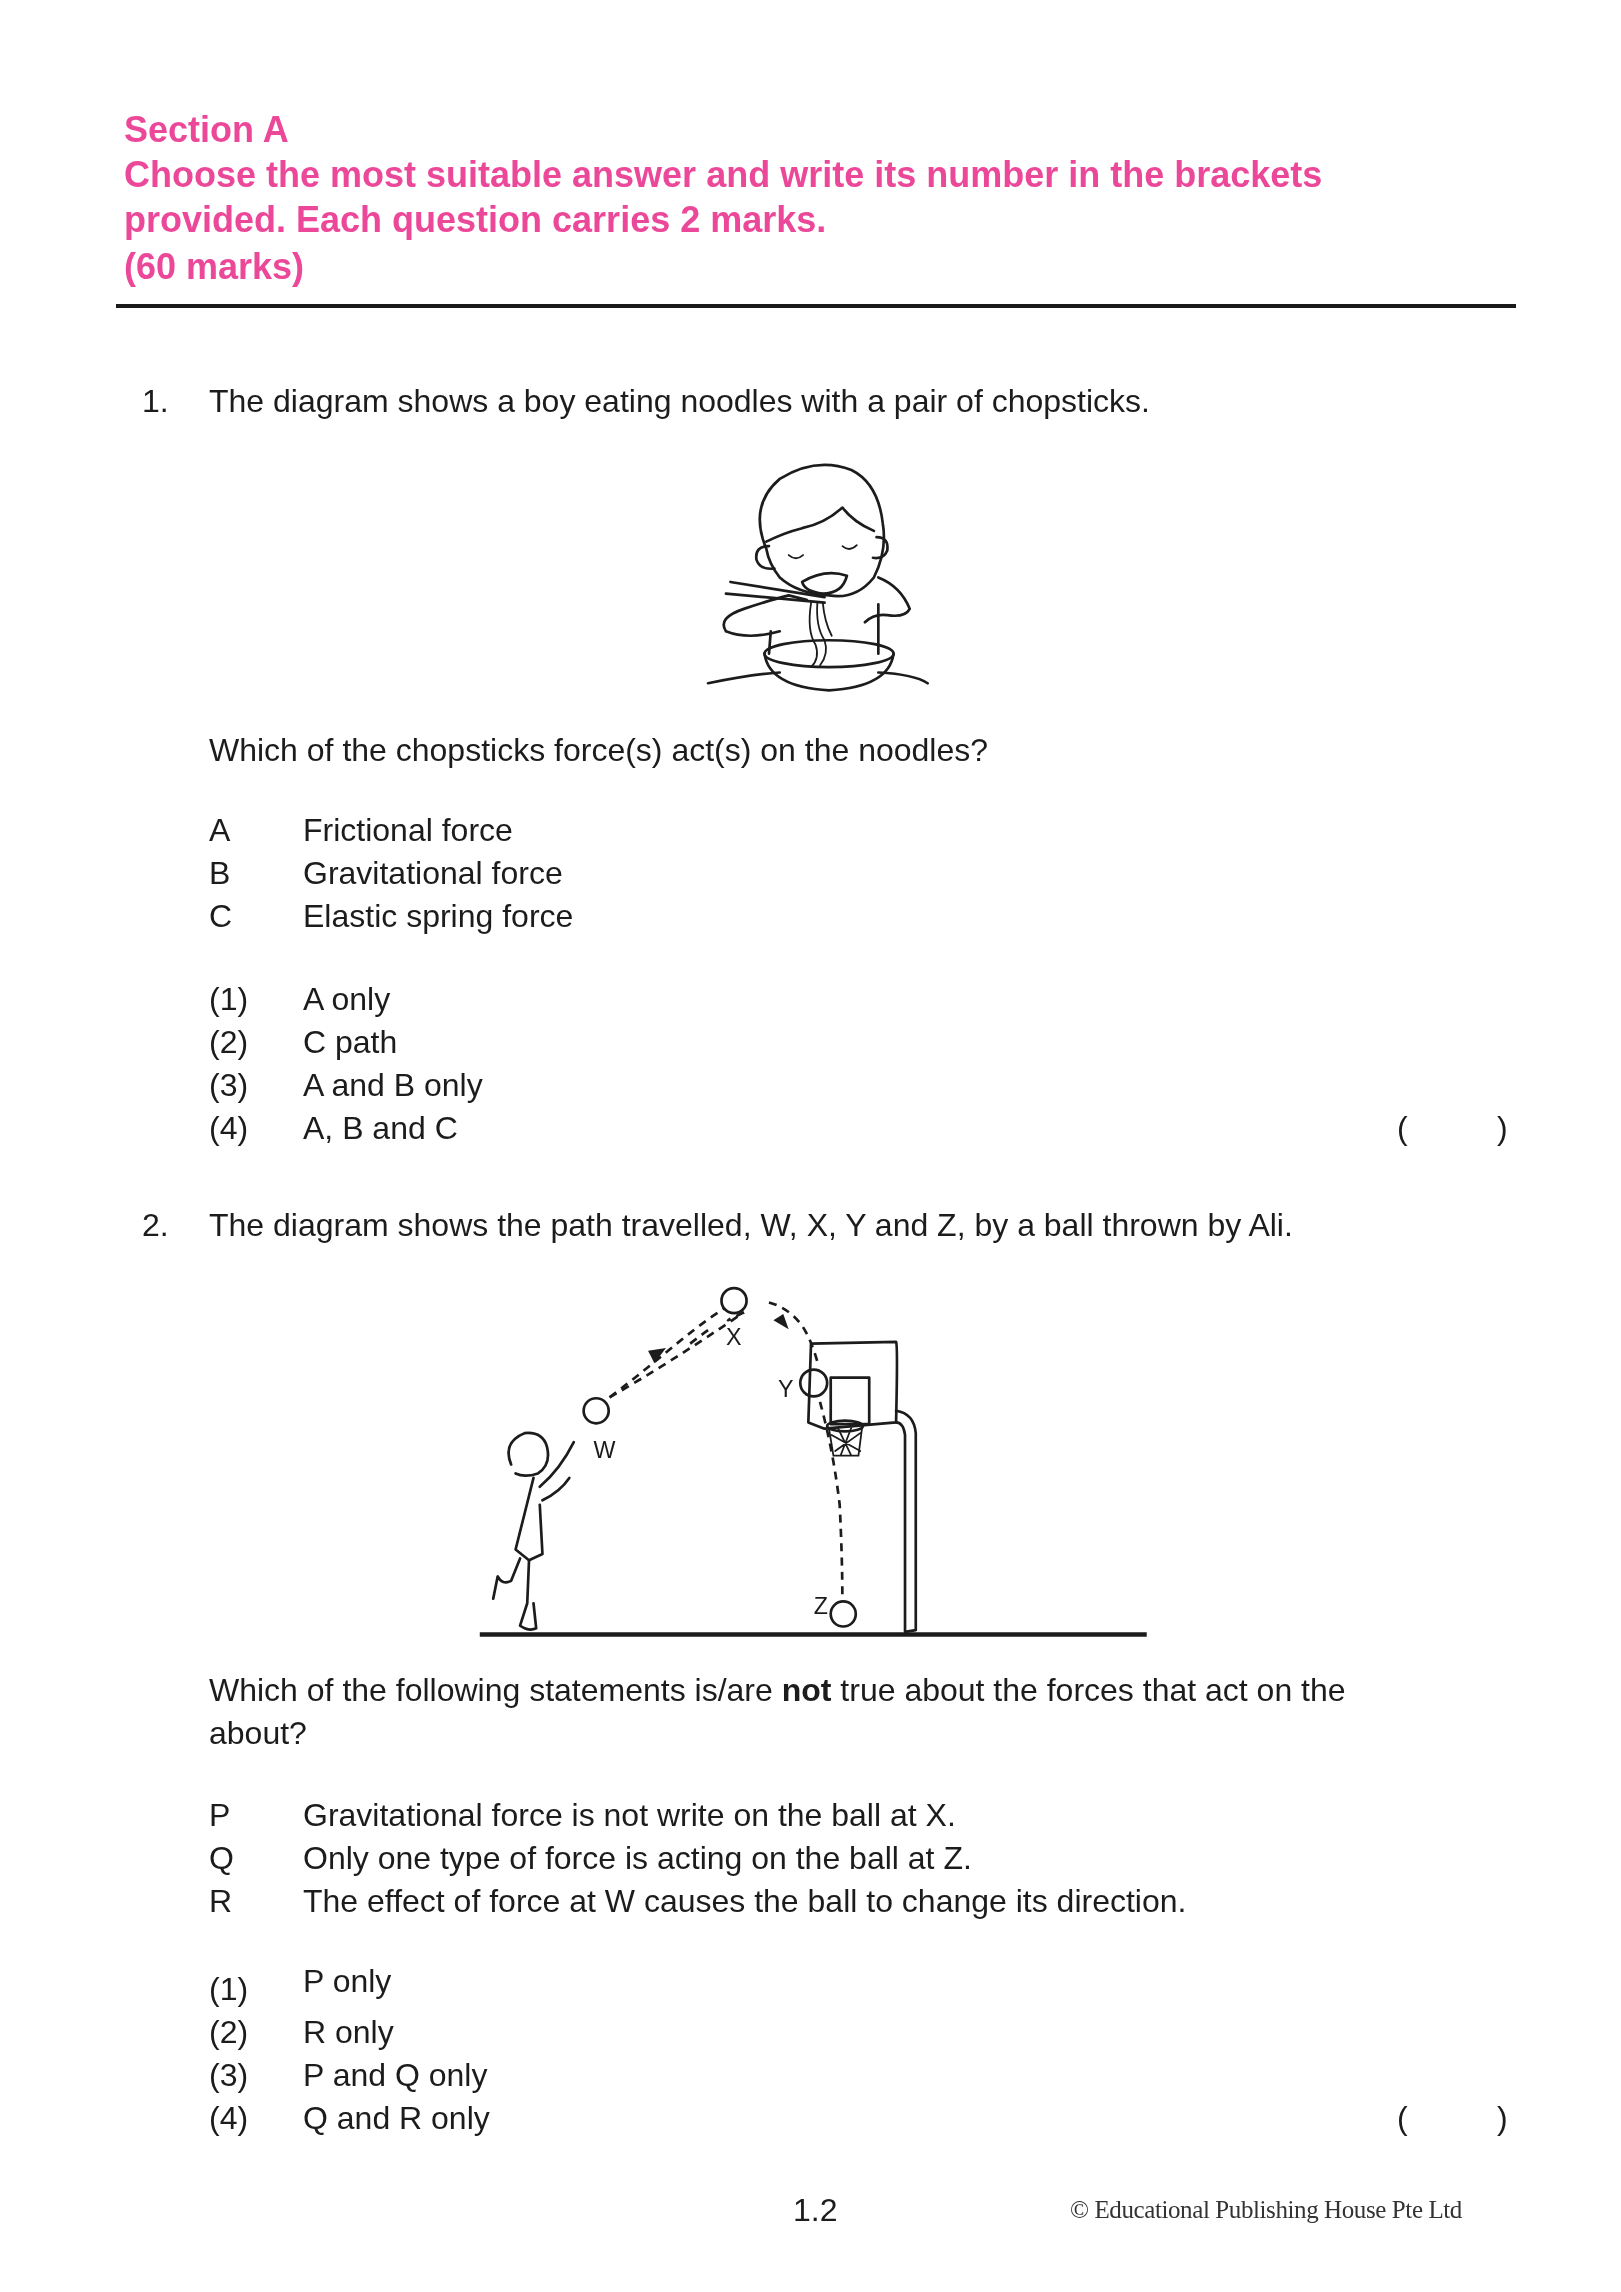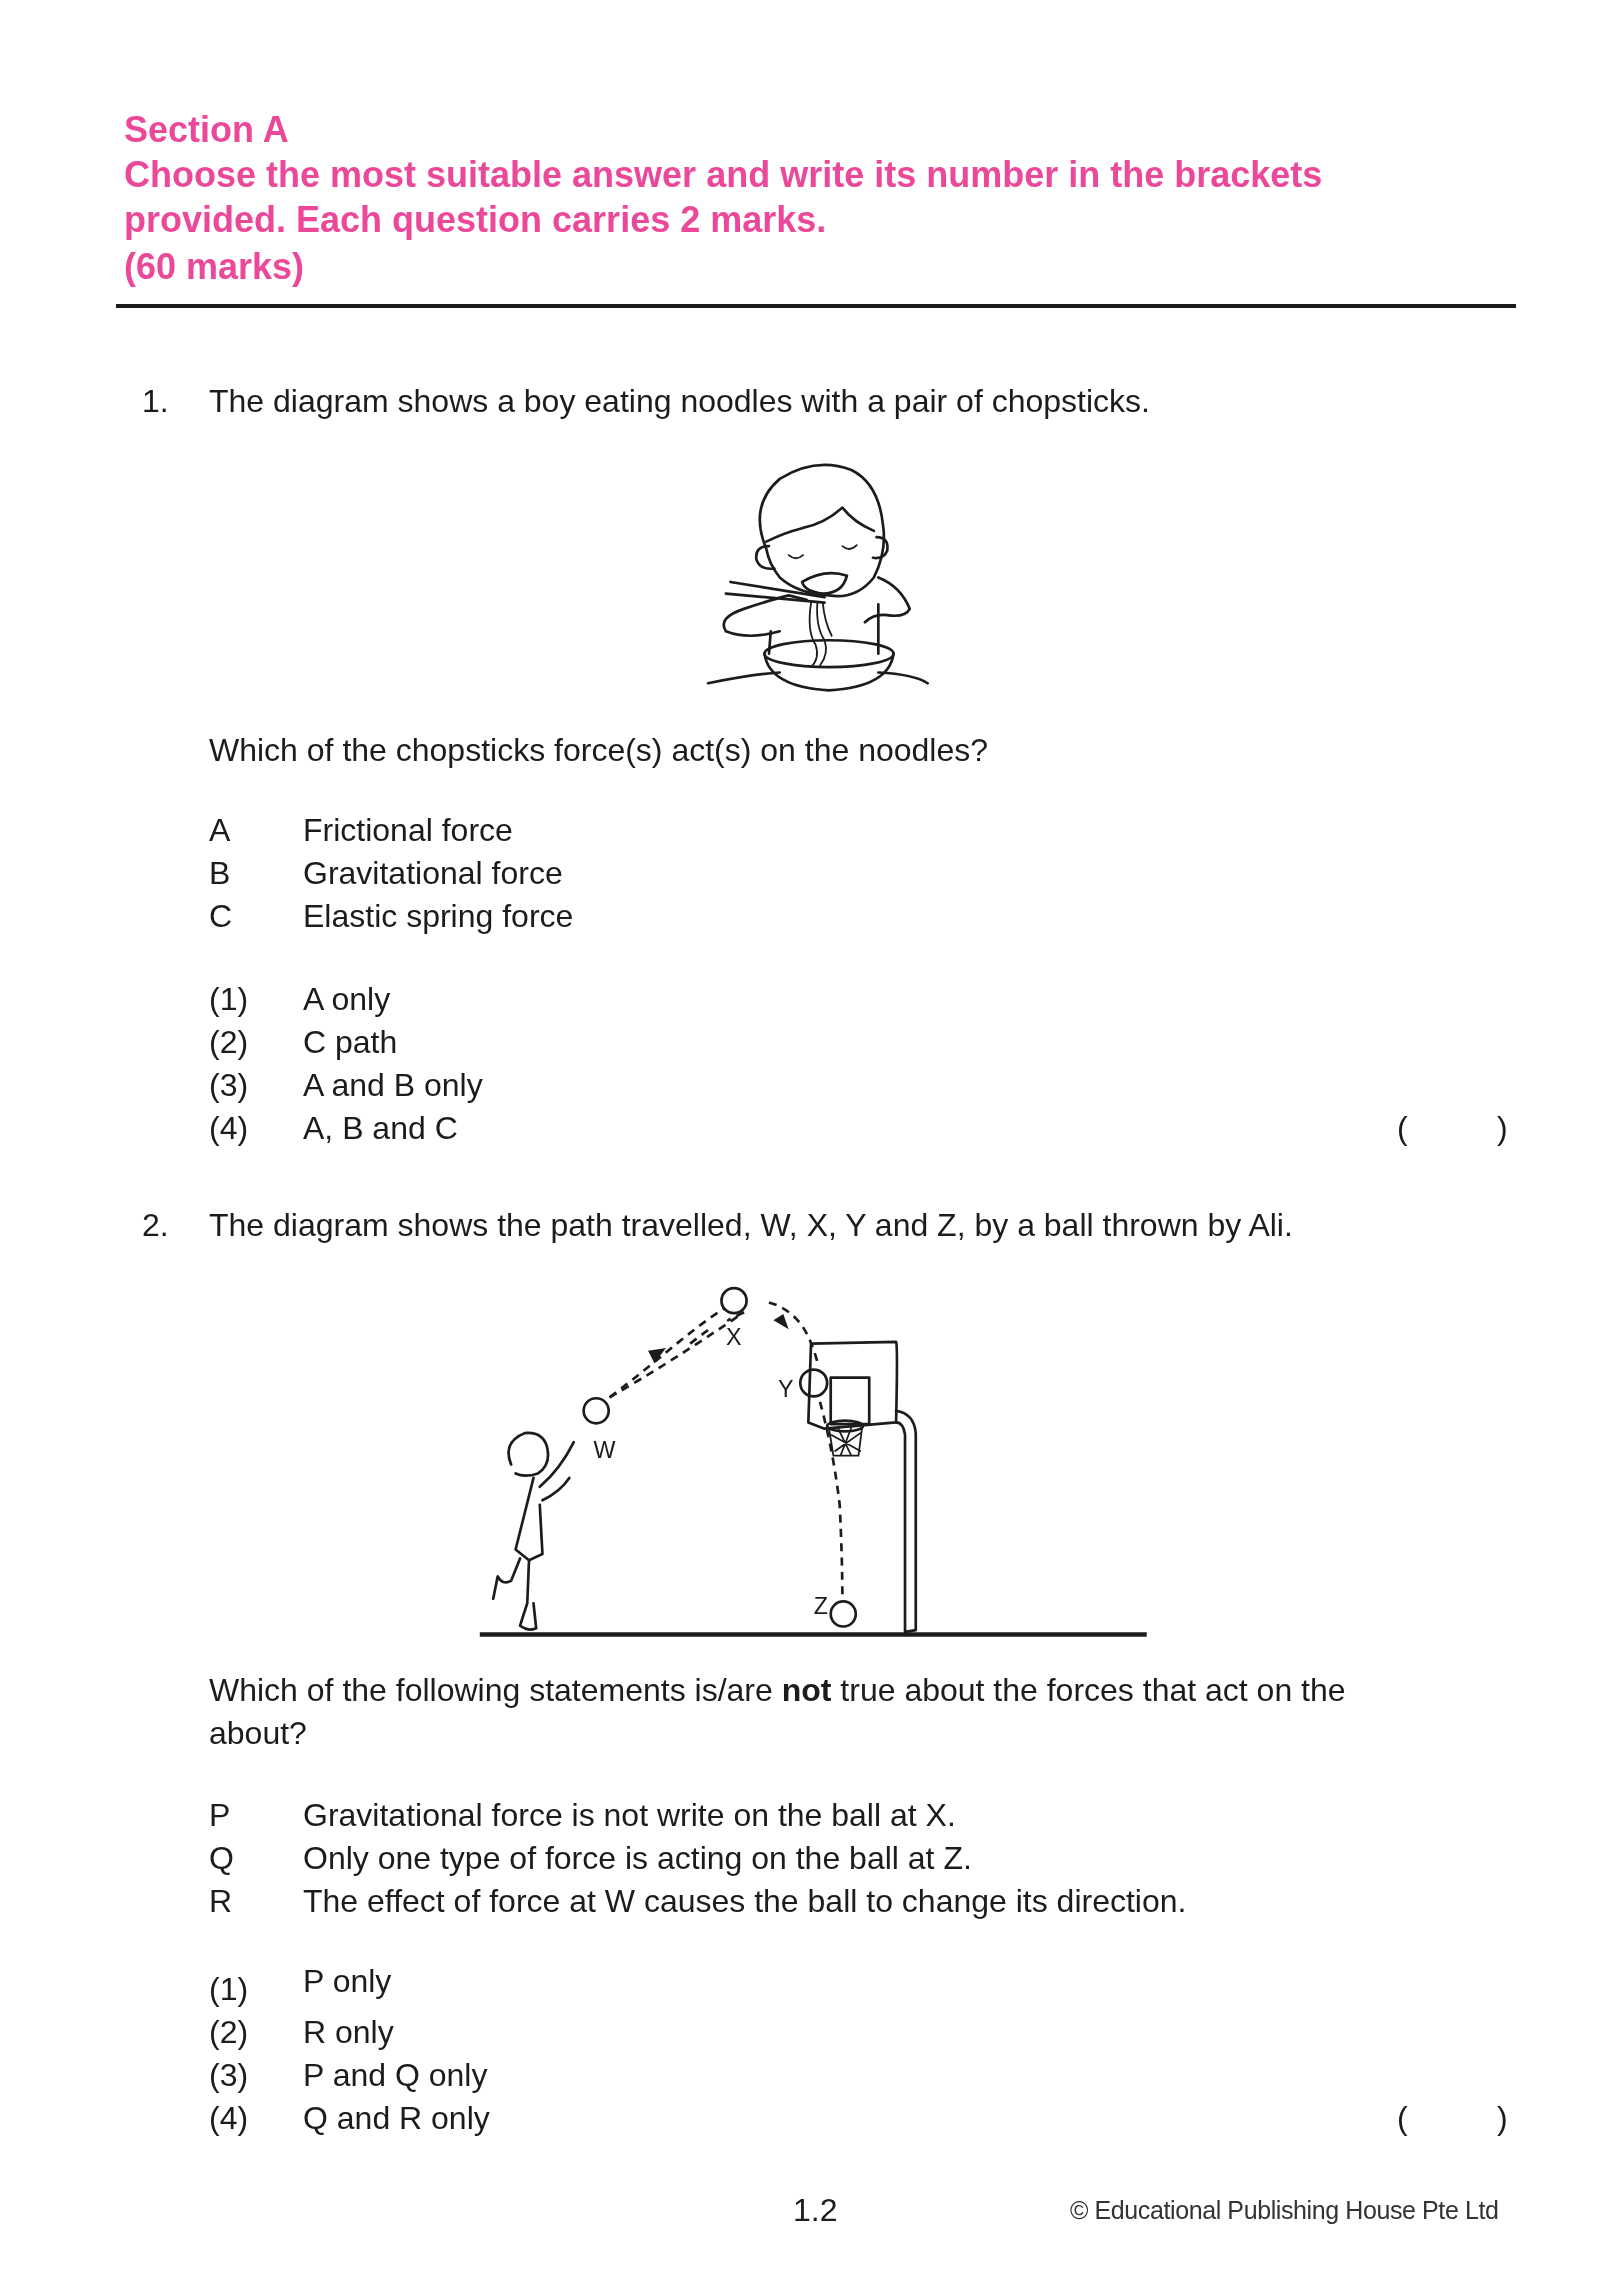--- a/index.html
+++ b/index.html
@@ -11,21 +11,21 @@
   .hdr { left: 124px; font-weight: bold; font-size: 36px; line-height: 45px; color: #ec4899; }
   .rule { left: 116px; top: 304px; width: 1400px; height: 3.6px; background: #1a1a1a; }
   .txt { font-size: 32px; line-height: 39px; white-space: nowrap; }
   .qnum { left: 142px; }
   .qtext { left: 209px; }
   .optkey { left: 209px; }
   .optval { left: 303px; }
   .bracket-l { left: 1397px; }
   .bracket-r { left: 1497px; }
   .footer-page { left: 793px; top: 2192px; font-size: 32px; font-weight: normal; }
-  .footer-copy { left: 1070px; top: 2196px; font-size: 25px; font-family: Liberation Sans, sans-serif; color: #333; letter-spacing: -0.4px; }
+  .footer-copy { left: 1070px; top: 2196px; font-size: 25px; font-family: Liberation Serif, serif; color: #333; letter-spacing: -0.4px; }
   svg { position: absolute; overflow: visible; }
   svg .ln { fill: none; stroke: #1c1c1c; stroke-width: 3; stroke-linecap: round; stroke-linejoin: round; }
   svg .thin { fill: none; stroke: #1c1c1c; stroke-width: 2; stroke-linecap: round; }
   svg .dash { fill: none; stroke: #1c1c1c; stroke-width: 3; stroke-dasharray: 9 7; }
   svg .lbl { font-family: "Liberation Sans", sans-serif; font-size: 26px; fill: #1c1c1c; }
 </style>
 </head>
 <body>
 
 <div class="abs hdr" style="top:107px">Section A</div>

